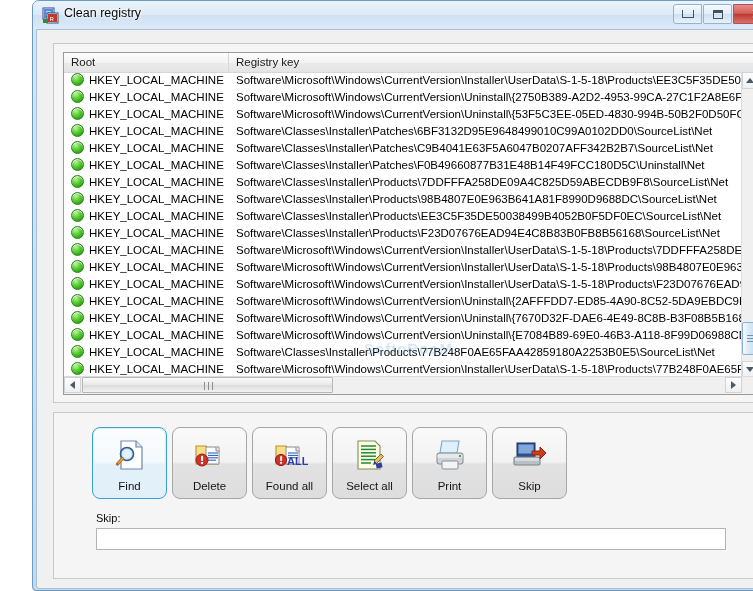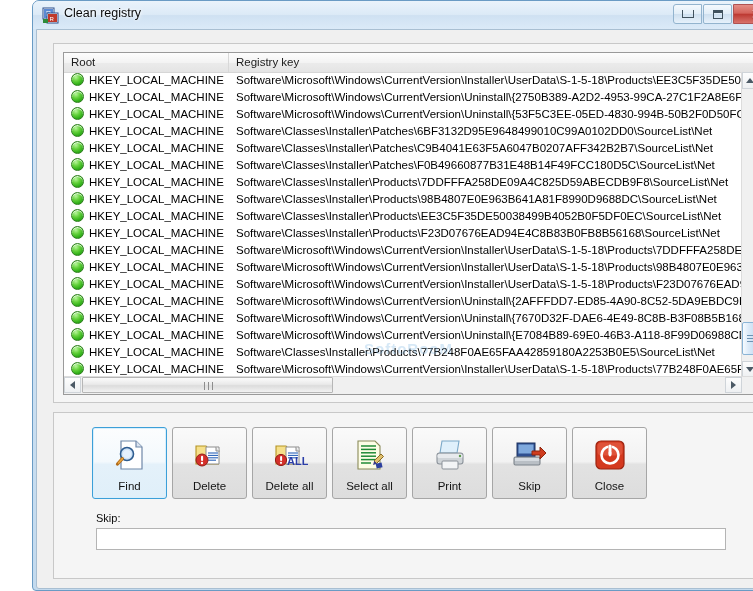--- a/index.html
+++ b/index.html
@@ -167,21 +167,21 @@
   
   .panel-bot{
     position:absolute;left:16px;top:382px;width:714px;height:167px;
     box-sizing:border-box;
     background:#f5f5f5;
     border:1px solid #c8c8c8;
   }
   .btnrow{position:absolute;left:38px;top:14px;display:flex;gap:5px;}
   .tbtn{
     width:75px;height:72px;box-sizing:border-box;
-    border:1px solid #a6a6a6;border-radius:3px;
+    border:1px solid #a6a6a6;border-radius:8px;
     background:linear-gradient(to bottom,#fafafa 0%,#f2f2f2 48%,#e2e2e2 52%,#dddddd 100%);
     display:flex;flex-direction:column;align-items:center;justify-content:flex-start;
     padding-top:9px;
     position:relative;
   }
   .tbtn.active{
     border:1px solid #3c9fd8;
     box-shadow:inset 0 0 0 1px #d9effc;
     background:linear-gradient(to bottom,#fcfdfe 0%,#f3f9fd 48%,#e4f1fa 52%,#e0eff9 100%);
   }
@@ -279,21 +279,21 @@
             <div class="row">
               <div class="cell-root"><span class="bullet"></span><span>HKEY_LOCAL_MACHINE</span></div>
               <div class="cell-key">Software\Classes\Installer\Patches\6BF3132D95E9648499010C99A0102DD0\SourceList\Net</div>
             </div>
             <div class="row">
               <div class="cell-root"><span class="bullet"></span><span>HKEY_LOCAL_MACHINE</span></div>
               <div class="cell-key">Software\Classes\Installer\Patches\C9B4041E63F5A6047B0207AFF342B2B7\SourceList\Net</div>
             </div>
             <div class="row">
               <div class="cell-root"><span class="bullet"></span><span>HKEY_LOCAL_MACHINE</span></div>
-              <div class="cell-key">Software\Classes\Installer\Patches\F0B49660877B31E48B14F49FCC180D5C\SourceList\Net</div>
+              <div class="cell-key">Software\Classes\Installer\Patches\F0B49660877B31E48B14F49FCC180D5C\Uninstall\Net</div>
             </div>
             <div class="row">
               <div class="cell-root"><span class="bullet"></span><span>HKEY_LOCAL_MACHINE</span></div>
               <div class="cell-key">Software\Classes\Installer\Products\7DDFFFA258DE09A4C825D59ABECDB9F8\SourceList\Net</div>
             </div>
             <div class="row">
               <div class="cell-root"><span class="bullet"></span><span>HKEY_LOCAL_MACHINE</span></div>
               <div class="cell-key">Software\Classes\Installer\Products\98B4807E0E963B641A81F8990D9688DC\SourceList\Net</div>
             </div>
             <div class="row">
@@ -416,21 +416,21 @@
       <g stroke="#2b63b8" stroke-width="1.1">
         <line x1="16" y1="16" x2="26" y2="16"></line>
                   <line x1="16" y1="18.4" x2="26" y2="18.4"></line>
         <line x1="16" y1="20.8" x2="26" y2="20.8"></line>
       </g>
       <circle cx="9" cy="23" r="5.6" fill="#d4302a" stroke="#931d18" stroke-width="1"></circle>
       <rect x="8.1" y="19" width="2" height="5" fill="#ffffff" rx="1"></rect>
       <circle cx="9" cy="25.8" r="1.1" fill="#ffffff"></circle>
       <text x="15" y="28" font-size="11" font-weight="bold" fill="#2b3ea8" font-family="Liberation Sans">ALL</text>
     </svg></span>
-            <span class="lbl">Delete all</span>
+            <span class="lbl">Found all</span>
           </div>
           <div class="tbtn">
             <span class="ico">
     <svg width="36" height="36" viewBox="0 0 36 36">
       <path d="M6 4 h17 l5 5 v23 h-22 z" fill="#fdfde6" stroke="#8a8a5a" stroke-width="1.1"></path>
       <g stroke="#1f8a36" stroke-width="1.5">
         <line x1="9" y1="9" x2="24" y2="9"></line>
                   <line x1="9" y1="12.4" x2="24" y2="12.4"></line>
         <line x1="9" y1="15.8" x2="24" y2="15.8"></line>
                   <line x1="9" y1="19.2" x2="24" y2="19.2"></line>
@@ -458,33 +458,20 @@
             <span class="ico">
     <svg width="36" height="36" viewBox="0 0 36 36">
       <rect x="5" y="6" width="18" height="14" fill="#2f4f8f" stroke="#1d3260" stroke-width="1"></rect>
       <rect x="6.5" y="7.5" width="15" height="9" fill="#7fa9dd"></rect>
       <rect x="2" y="20" width="26" height="8" rx="1.5" fill="#b9bfc5" stroke="#7d848b" stroke-width="1.1"></rect>
       <rect x="3" y="21" width="24" height="3" fill="#d6dbe0"></rect>
       <path d="M20 14 h8 v-4 l6 6 -6 6 v-4 h-8 z" fill="#cf3c1e" stroke="#8e250d" stroke-width="1"></path>
     </svg></span>
             <span class="lbl">Skip</span>
           </div>
-          <div class="tbtn">
-            <span class="ico">
-    <svg width="36" height="36" viewBox="0 0 36 36">
-      <rect x="4" y="4" width="28" height="28" rx="5" fill="#d4391f" stroke="#9b2310" stroke-width="1.2"></rect>
-      <rect x="5.5" y="5.5" width="25" height="13" rx="4" fill="#e8684f" opacity=".55"></rect>
-      <circle cx="18" cy="18" r="8.5" fill="none" stroke="#ffffff" stroke-width="2.6"></circle>
-      <line x1="18" y1="8.5" x2="18" y2="18" stroke="#ffffff" stroke-width="2.8" stroke-linecap="round"></line>
-      <line x1="18" y1="8.5" x2="18" y2="18" stroke="#d4391f" stroke-width="0"></line>
-      <rect x="16.5" y="7" width="3" height="8" fill="#d4391f"></rect>
-      <line x1="18" y1="9" x2="18" y2="17" stroke="#ffffff" stroke-width="2.8" stroke-linecap="round"></line>
-    </svg></span>
-            <span class="lbl">Close</span>
-          </div>
         </div>
 
       <div class="skip-label">Skip:</div>
       <input class="skip-input" type="text" value="" style="">
     </div>
 
 
   </div>
 </div>
 

